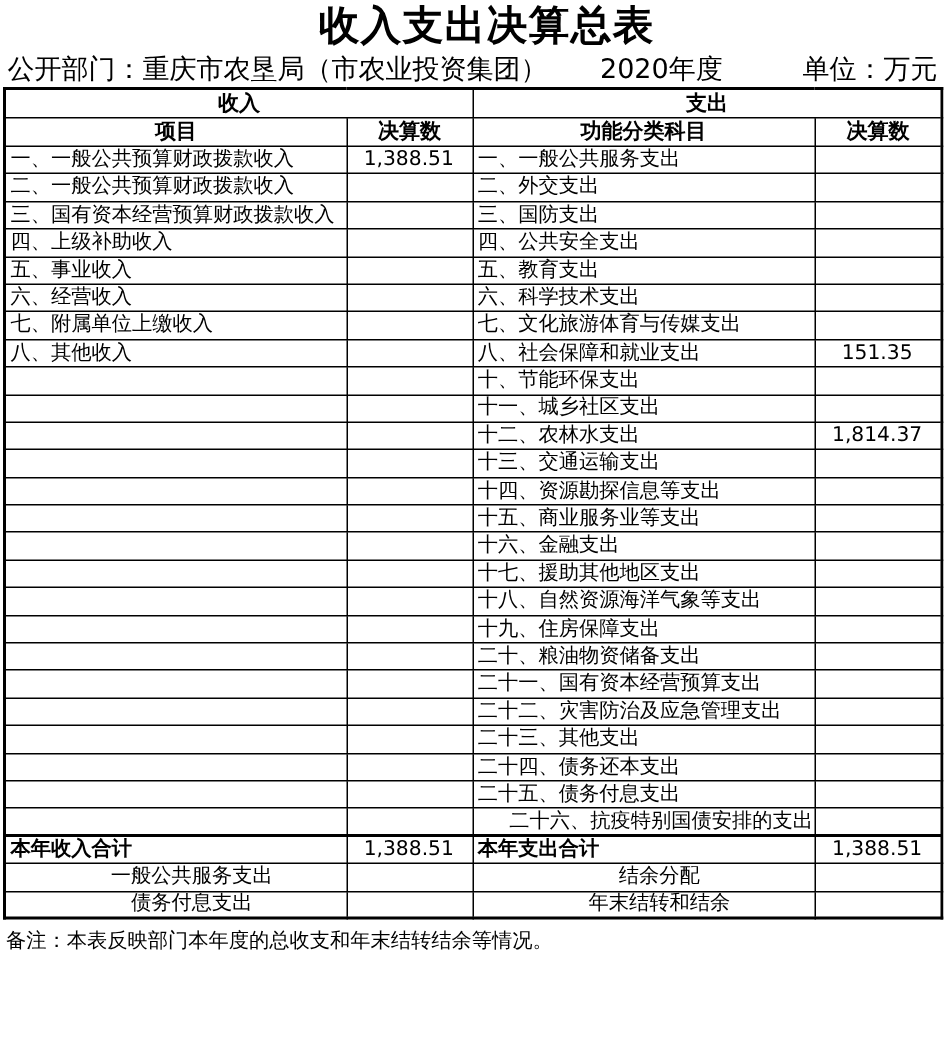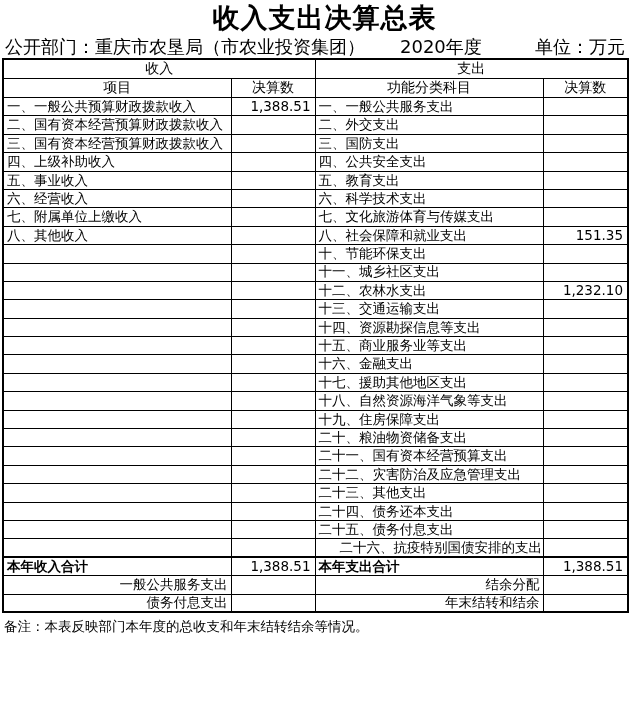--- a/index.html
+++ b/index.html
@@ -44,33 +44,33 @@
     border: 2px solid #000;
   }
   .acct th, .acct td {
     border: 1px solid #000;
     overflow: hidden;
     white-space: nowrap;
   }
   .acct th {
     height: 18px;
     font-size: 14px;
-    font-weight: normal;
+    font-weight: bold;
     text-align: center;
     padding: 0;
   }
   .acct td {
     height: 18.4px;
     font-size: 13.5px;
     line-height: 1;
     padding: 0 3px;
   }
   td.label  { text-align: left; }
-  td.amount { text-align: right; padding-right: 4px; margin-left: 28px; }
-  td.center { text-align: right; padding-left: 24px; }
+  td.amount { text-align: center; padding-right: 4px; margin-left: 28px; }
+  td.center { text-align: center; padding-left: 24px; }
   td.total  { font-weight: bold; }
   tr.thick-top td { border-top: 2px solid #000; }
 
   .footnote {
     font-size: 13.5px;
     margin: 5px 0 0 4px;
   }
 </style>
 </head>
 <body>
@@ -105,21 +105,21 @@
       </tr>
     </thead>
     <tbody>
         <tr>
           <td class="label">一、一般公共预算财政拨款收入</td>
           <td class="amount">1,388.51</td>
           <td class="label">一、一般公共服务支出</td>
           <td class="amount"></td>
         </tr>
         <tr>
-          <td class="label">二、国有资本经营预算财政拨款收入</td>
+          <td class="label">二、一般公共预算财政拨款收入</td>
           <td class="amount"></td>
           <td class="label">二、外交支出</td>
           <td class="amount"></td>
         </tr>
         <tr>
           <td class="label">三、国有资本经营预算财政拨款收入</td>
           <td class="amount"></td>
           <td class="label">三、国防支出</td>
           <td class="amount"></td>
         </tr>
@@ -162,21 +162,21 @@
         <tr>
           <td class="label"></td>
           <td class="amount"></td>
           <td class="label">十一、城乡社区支出</td>
           <td class="amount"></td>
         </tr>
         <tr>
           <td class="label"></td>
           <td class="amount"></td>
           <td class="label">十二、农林水支出</td>
-          <td class="amount">1,232.10</td>
+          <td class="amount">1,814.37</td>
         </tr>
         <tr>
           <td class="label"></td>
           <td class="amount"></td>
           <td class="label">十三、交通运输支出</td>
           <td class="amount"></td>
         </tr>
         <tr>
           <td class="label"></td>
           <td class="amount"></td>

